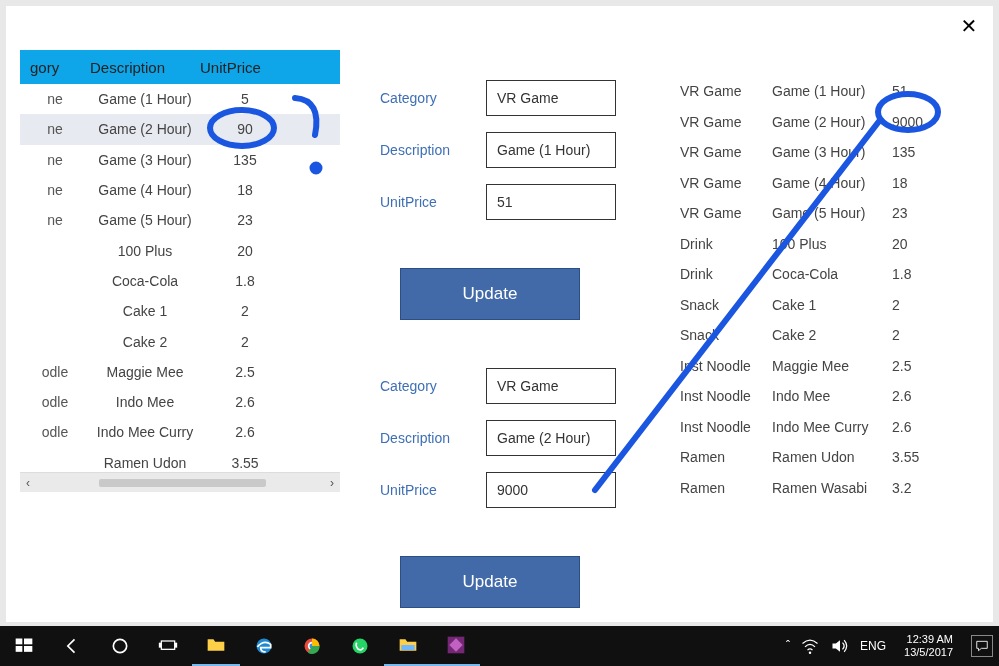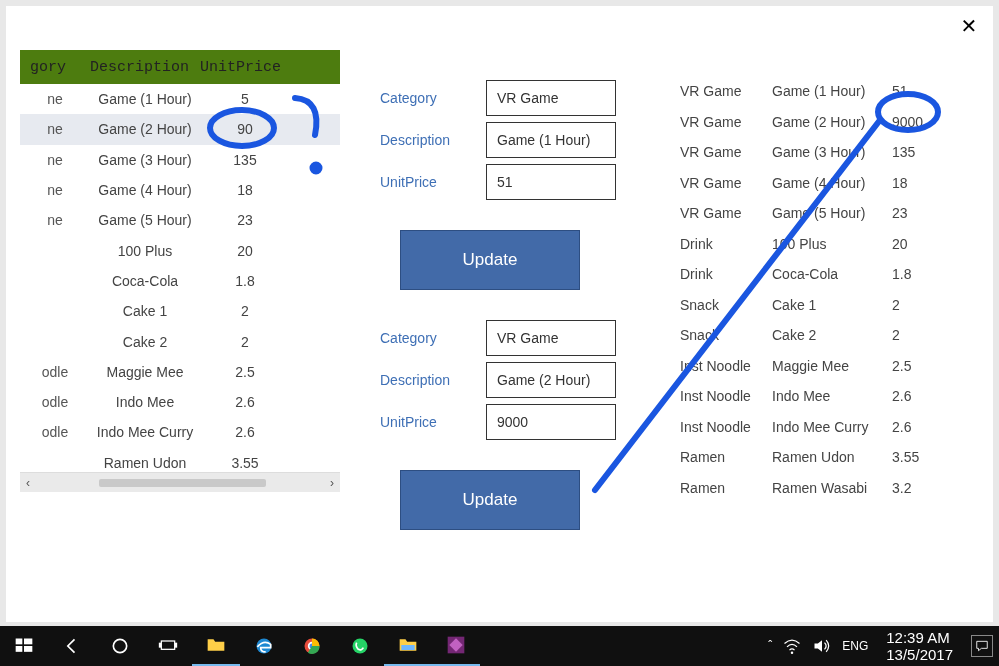--- a/index.html
+++ b/index.html
@@ -13,41 +13,41 @@
   .close-btn {
     position: absolute; top: 6px; right: 10px; width: 28px; height: 28px;
     display: flex; align-items: center; justify-content: center;
     font-size: 20px; cursor: pointer; color: #000;
   }
 
   .content { position: absolute; left: 14px; top: 44px; right: 14px; bottom: 14px; display: flex; gap: 40px; }
 
   
   .grid-panel { width: 320px; position: relative; }
-  .grid-header { display: flex; background: #4d7c0f; color: #222; height: 34px; align-items: center; font-size: 15px; font-family: Liberation Mono, monospace; }
+  .grid-header { display: flex; background: #0ea5e9; color: #222; height: 34px; align-items: center; font-size: 15px; }
   .gh-cat { width: 60px; padding-left: 10px; overflow: hidden; }
   .gh-desc { width: 120px; padding-left: 10px; }
   .gh-price { width: 90px; padding-left: 0; }
   .grid-body { height: 388px; overflow: hidden; font-size: 14px; color: #444; }
   .grid-row { display: flex; height: 30.3px; align-items: center; text-align: center; }
   .grid-row.selected { background: #e7eaf0; }
   .gc-cat { width: 60px; padding-left: 10px; overflow: hidden; white-space: nowrap; color:#555;}
   .gc-desc { width: 120px; padding-left: 10px; overflow: hidden; white-space: nowrap; }
   .gc-price { width: 90px; }
   .hscroll {
     height: 20px; display: flex; align-items: center; justify-content: space-between;
     background: #eaeaea; border-top: 1px solid #ddd;
     padding: 0 6px;
   }
   .hscroll .arrow { font-size: 12px; color:#555; cursor: pointer; }
   .hscroll .track { flex: 1; height: 8px; background: #eaeaea; margin: 0 6px; position: relative; }
   .hscroll .thumb { position: absolute; left: 22%; width: 58%; height: 100%; background: #c9c9c9; border-radius: 2px; }
 
   
-  .forms { width: 260px; display: flex; flex-direction: column; gap: 6px; padding-top: 30px; font-size: 14px; }
+  .forms { width: 260px; display: flex; flex-direction: column; gap: 16px; padding-top: 30px; font-size: 14px; }
   .field-row { display: flex; align-items: center; gap: 20px; }
   .field-label { width: 86px; color: #3e6fb5; }
   .field-input {
     width: 130px; height: 36px; border: 1.4px solid #333; background: #fff;
     padding: 0 10px; font-size: 14px; color: #333;
   }
   .form-spacer { height: 18px; }
   .update-btn {
     width: 180px; height: 60px; align-self: flex-start; margin-left: 20px;
     background: #426aa8; border: 1px solid #2d4e82; color: #fff; font-size: 17px;
@@ -70,21 +70,21 @@
     background: #101010; display: flex; align-items: center; color: #fff;
     font-size: 12px;
   }
   .tb-item {
     width: 48px; height: 40px; display: flex; align-items: center; justify-content: center;
     cursor: pointer;
   }
   .tb-item.active { border-bottom: 2px solid #76b9ed; }
   .tb-spacer { flex: 1; }
   .tb-tray { display: flex; align-items: center; gap: 10px; padding-right: 6px; }
-  .tb-clock { line-height: 1.15; font-size: 15px; padding: 0 8px; }
+  .tb-clock { text-align: right; line-height: 1.15; font-size: 11px; padding: 0 8px; }
   .notif { width: 22px; height: 22px; border:1px solid #888; display:flex;align-items:center;justify-content:center;font-size:11px;}
   svg.ticon { width: 20px; height: 20px; }
 </style>
 </head>
 <body>
 
 <div class="window">
   <div class="close-btn">✕</div>
 
   <div class="content">

